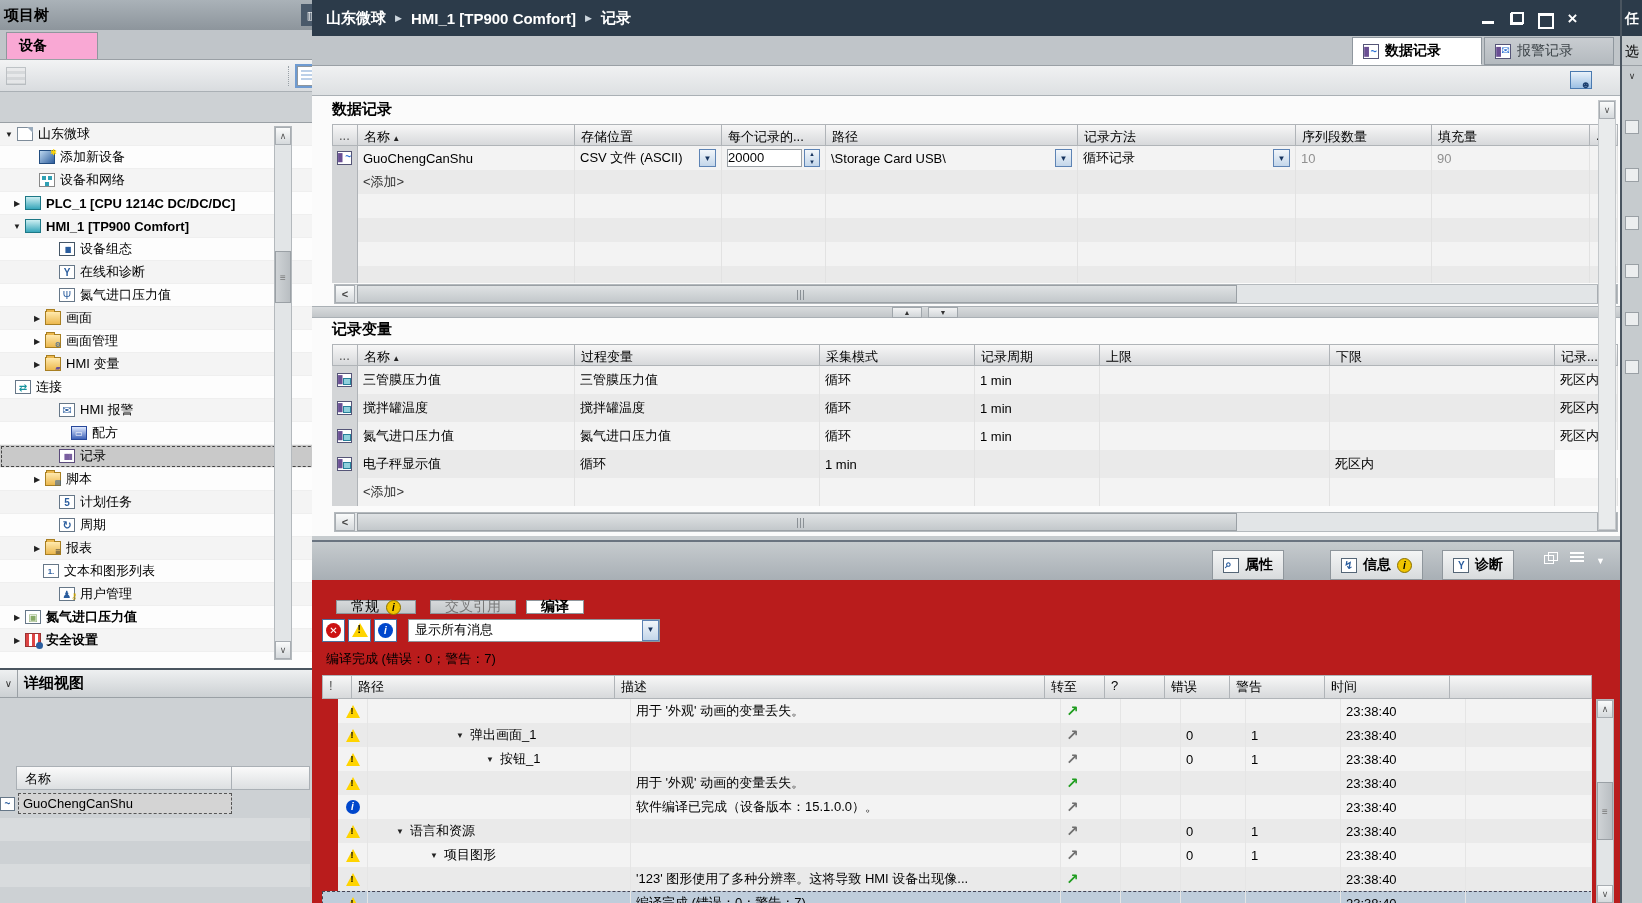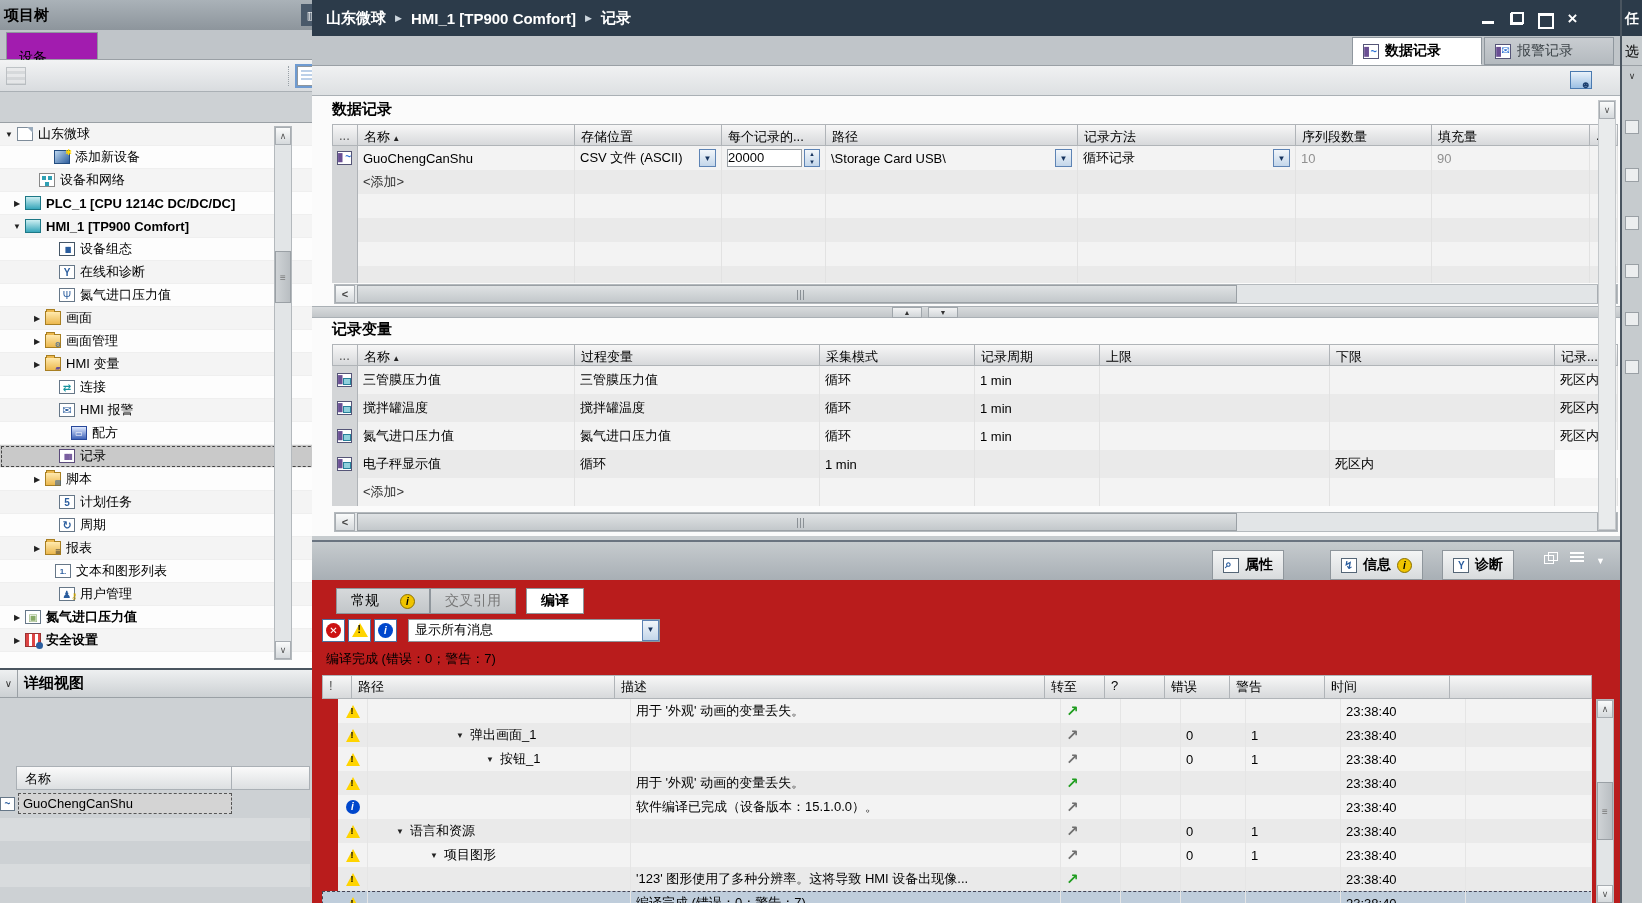--- a/index.html
+++ b/index.html
@@ -8,22 +8,22 @@
   #root { position:relative; width:1642px; height:903px; background:#cdd1d4; }
 
   
   #left { position:absolute; left:0; top:0; width:354px; height:903px; border-right:2px solid #a16207; background:#cdd1d4; }
   .pt-header { position:absolute; left:0; top:0; width:100%; height:30px;
     background:linear-gradient(#aab2b8,#8d959c); display:flex; align-items:center; padding:0 4px; }
   .pt-title { font-weight:bold; font-size:15px; }
   .pt-hicons { margin-left:auto; display:flex; gap:3px; }
   .hbtn { width:22px; height:22px; background:#49596a; color:#fff; font-size:11px; line-height:22px; text-align:center; }
   .pt-tabs { position:absolute; left:0; top:30px; width:100%; height:30px; background:#c0c5c9; border-bottom:1px solid #9aa0a5; }
-  .ltab { position:absolute; left:6px; bottom:0; width:92px; height:27px; background:#a21caf; border:1px solid #8f979e; border-bottom:none;
-          font-weight:normal; font-size:14px; text-align:left; padding:16px 0 0 12px; }
+  .ltab { position:absolute; left:6px; bottom:0; width:92px; height:27px; background:#f9a8d4; border:1px solid #8f979e; border-bottom:none;
+          font-weight:bold; font-size:14px; text-align:left; padding:4px 0 0 12px; }
   .pt-toolbar { position:absolute; left:0; top:60px; width:100%; height:32px;
     background:linear-gradient(#f2f3f4,#d9dcdf); border-bottom:1px solid #aab0b5; display:flex; align-items:center; padding:0 6px; }
   .tbicon { width:20px; height:18px; border:1px solid #9aa0a5; background:repeating-linear-gradient(#e9eaeb 0 3px,#c9ccce 3px 6px); opacity:.55; }
   .pt-toolbar .right { margin-left:auto; display:flex; gap:5px; align-items:center; border-left:1px dotted #98a0a6; padding-left:8px; }
   .tbl-ic { width:22px; height:20px; background:#fff; border:1px solid #8f979e; position:relative; }
   .tbl-ic.sel { outline:2px solid #6f9bd1; outline-offset:0; }
   .tbl-ic::before { content:""; position:absolute; inset:3px; background:
      repeating-linear-gradient(#bcd0e8 0 2px,#fff 2px 4px); }
   .tbl-ic.arrow::after { content:"↻"; position:absolute; right:-4px; bottom:-4px; color:#1f8f1f; font-weight:bold; font-size:11px; }
   .pt-gap { position:absolute; left:0; top:92px; width:100%; height:30px; background:#cdd1d4; }
@@ -178,21 +178,21 @@
   .ibadge { width:15px; height:15px; border-radius:50%; background:#f0c400; border:1px solid #8a7000; color:#000;
             font-size:10px; font-weight:bold; text-align:center; line-height:14px; flex:none; font-style:italic; }
   .corner-ics { position:absolute; right:10px; top:10px; display:flex; gap:12px; color:#fff; }
   .cic { width:14px; height:12px; position:relative; }
   .cic-float::before { content:""; position:absolute; left:0; bottom:0; width:8px; height:7px; border:1.5px solid #fff; }
   .cic-float::after { content:""; position:absolute; right:0; top:0; width:8px; height:7px; border:1.5px solid #fff; }
   .cic-list { background:repeating-linear-gradient(#fff 0 2px,transparent 2px 4px); }
   .cic-down::before { content:"▼"; color:#fff; font-size:9px; }
 
   .insp-tabs { position:absolute; left:0; top:38px; width:100%; height:34px; }
-  .itab { position:absolute; bottom:0; height:26px; display:flex; align-items:center; gap:21px; padding:0 14px; font-size:14px;
+  .itab { position:absolute; bottom:0; height:14px; display:flex; align-items:center; gap:7px; padding:0 14px; font-size:14px;
           border:1px solid #8f969c; background:linear-gradient(#d6d9db,#c2c6c9); }
   .itab.active { background:#fff; font-weight:bold; }
   .itab .muted { color:#777; }
   .filter-row { position:absolute; left:0; top:72px; width:100%; height:32px; display:flex; align-items:center; padding-left:10px; gap:3px; }
   .fbtn { width:23px; height:23px; background:#fff; border:1px solid #4a6f9f; display:flex; align-items:center; justify-content:center; }
   .gly-err { width:15px; height:15px; border-radius:50%; background:#cc1111; color:#fff; font-size:10px; font-weight:bold; text-align:center; line-height:15px; }
   .gly-warn { width:0; height:0; border-left:8px solid transparent; border-right:8px solid transparent; border-bottom:14px solid #ffd400; position:relative; }
   .gly-warn::after { content:"!"; position:absolute; left:-2px; top:1px; font-size:10px; font-weight:bold; color:#000; }
   .gly-info { width:15px; height:15px; border-radius:50%; background:#0047cc; color:#fff; font-size:10px; font-weight:bold; font-style:italic; text-align:center; line-height:15px; }
   .combo { margin-left:8px; width:252px; height:23px; background:#fff; border:1px solid #8f969c; display:flex; align-items:center; padding-left:6px; }
@@ -247,21 +247,21 @@
       </span>
     </div>
     <div class="pt-gap"></div>
 
     <div class="tree">
       <div class="trow" style="padding-left:2px">
         <span class="exp">▼</span>
           <span class="ic ic-doc"></span>
           <span class="tlbl">山东微球</span>
       </div>
-      <div class="trow" style="padding-left:39px">
+      <div class="trow" style="padding-left:24px">
         <span class="exp none">▶</span>
           <span class="ic ic-add"></span>
           <span class="tlbl">添加新设备</span>
       </div>
       <div class="trow" style="padding-left:24px">
         <span class="exp none">▶</span>
           <span class="ic ic-net"></span>
           <span class="tlbl">设备和网络</span>
       </div>
       <div class="trow bold" style="padding-left:10px">
@@ -301,21 +301,21 @@
           </span>
           <span class="tlbl">画面管理</span>
       </div>
       <div class="trow" style="padding-left:30px">
         <span class="exp">▶</span>
           <span class="ic ic-folder">
             <span class="ov" style="color:#6a4f94">▰</span>
           </span>
           <span class="tlbl">HMI 变量</span>
       </div>
-      <div class="trow" style="padding-left:44px">
+      <div class="trow" style="">
         <span class="exp none">▶</span>
           <span class="ic ic-conn"></span>
           <span class="tlbl">连接</span>
       </div>
       <div class="trow" style="padding-left:44px">
         <span class="exp none">▶</span>
           <span class="ic ic-mail"></span>
           <span class="tlbl">HMI 报警</span>
       </div>
       <div class="trow" style="padding-left:56px">
@@ -345,21 +345,21 @@
           <span class="ic ic-cycle"></span>
           <span class="tlbl">周期</span>
       </div>
       <div class="trow" style="padding-left:30px">
         <span class="exp">▶</span>
           <span class="ic ic-folder">
             <span class="ov" style="color:#333">≣</span>
           </span>
           <span class="tlbl">报表</span>
       </div>
-      <div class="trow" style="padding-left:40px">
+      <div class="trow" style="padding-left:28px">
         <span class="exp none">▶</span>
           <span class="ic ic-textlist"></span>
           <span class="tlbl">文本和图形列表</span>
       </div>
       <div class="trow" style="padding-left:44px">
         <span class="exp none">▶</span>
           <span class="ic ic-user"></span>
           <span class="tlbl">用户管理</span>
       </div>
       <div class="trow bold" style="padding-left:10px">

